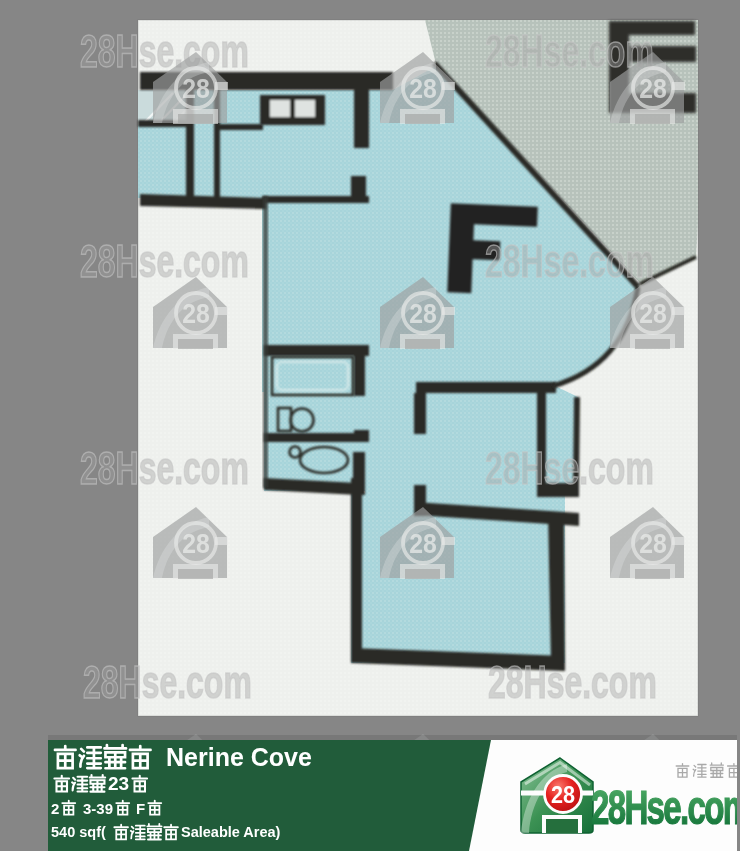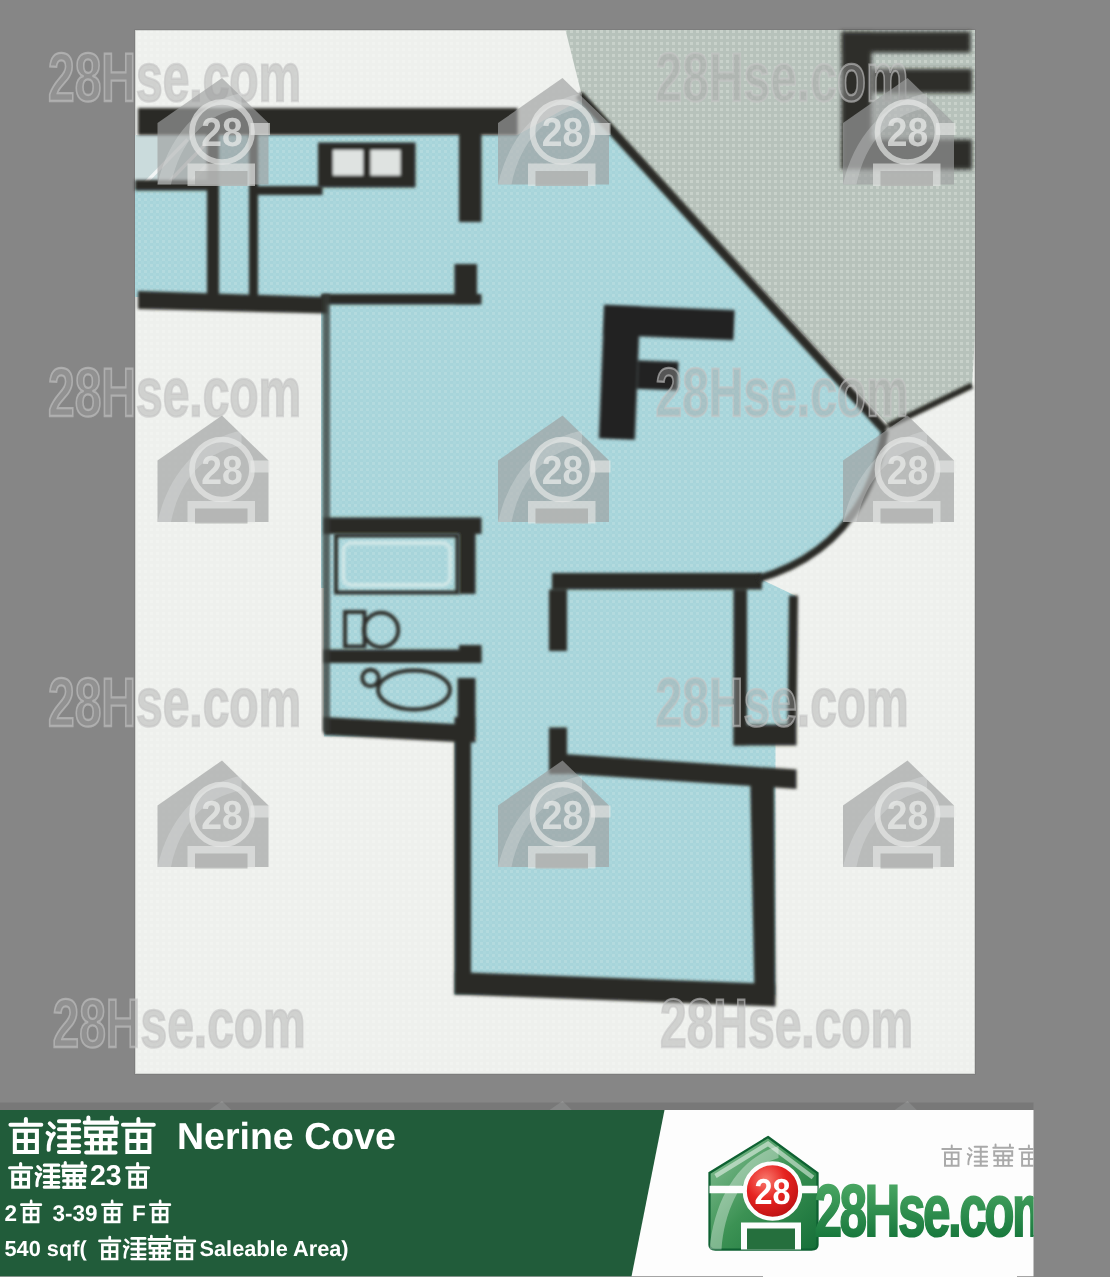--- a/index.html
+++ b/index.html
@@ -1,15 +1,15 @@
 <!DOCTYPE html>
 <html><head><meta charset="utf-8">
 <style>
 html,body{margin:0;padding:0;background:#868686;}
-#c{position:relative;width:689px;height:851px;overflow:hidden;}
+#c{position:relative;width:689px;height:851px;overflow:hidden;padding-left:48px;}
 </style></head>
 <body>
 <div id="c"><svg xmlns="http://www.w3.org/2000/svg" width="740" height="851" viewBox="0 0 740 851">
 <defs>
 <pattern id="blu" width="4" height="4" patternUnits="userSpaceOnUse">
   <rect width="4" height="4" fill="#a7d4da"></rect>
   <rect width="2" height="2" fill="#b3dade"></rect>
   <rect x="2" y="2" width="2" height="2" fill="#abd7dc"></rect>
 </pattern>
 <pattern id="epat" width="4" height="4" patternUnits="userSpaceOnUse">

